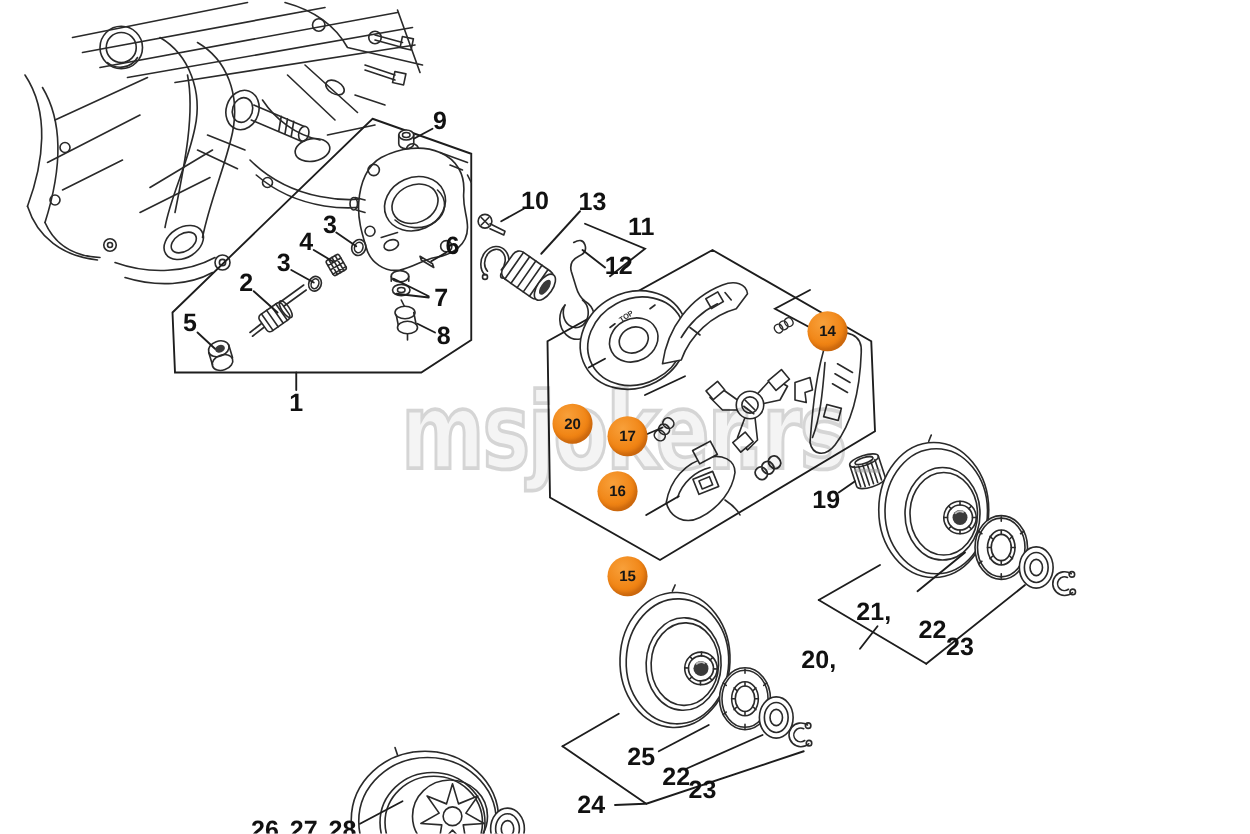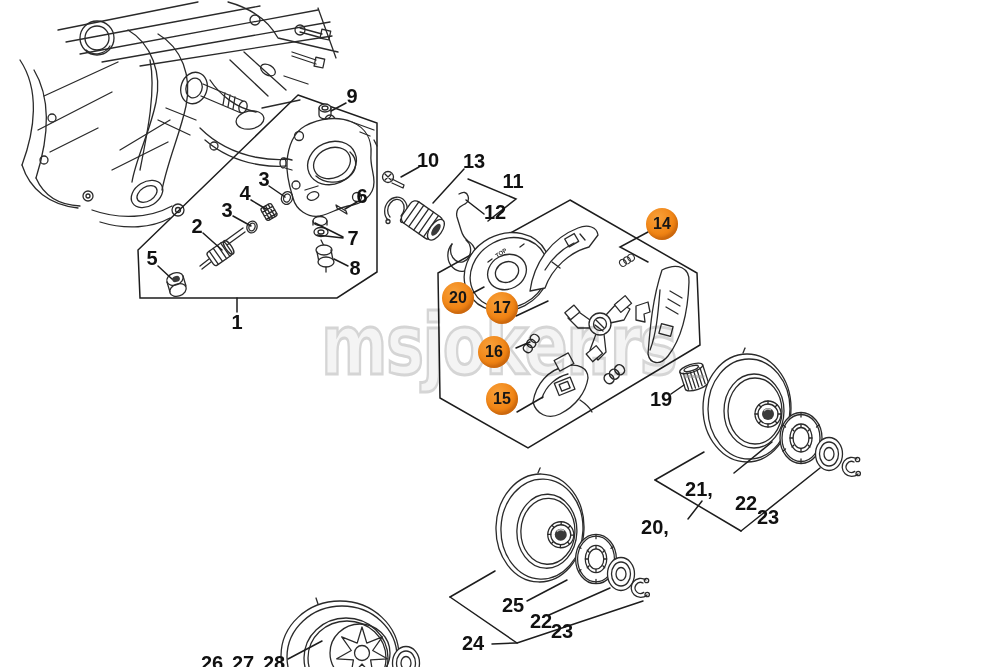--- a/index.html
+++ b/index.html
@@ -7,23 +7,23 @@
          font-family:"Liberation Sans",sans-serif;}
   #stage svg{position:absolute;left:0;top:0;z-index:10;}
   .lbl{font-family:"Liberation Sans","DejaVu Sans",sans-serif;font-weight:bold;font-size:20px;fill:#111;}
   .lbl-tiny{font-family:"Liberation Sans",sans-serif;font-weight:bold;font-size:6px;fill:#333;}
   #watermark{position:absolute;left:321px;top:303px;z-index:20;
      font-family:"DejaVu Sans","Liberation Sans",sans-serif;font-weight:bold;font-size:84px;line-height:1;
      letter-spacing:-2px;color:#f4f4f4;-webkit-text-stroke:3px #d2d2d2;
      transform:scaleX(0.76);transform-origin:0 0;mix-blend-mode:multiply;opacity:.92;white-space:nowrap;}
   .badge{position:absolute;width:32px;height:32px;border-radius:50%;z-index:30;
      display:flex;align-items:center;justify-content:center;
-     font-family:"Liberation Sans",sans-serif;font-weight:bold;font-size:16px;color:#161616;
+     font-family:"Liberation Sans",sans-serif;font-weight:bold;font-size:12px;color:#161616;
      background:radial-gradient(circle at 38% 30%, #f8a03a 0%, #f08414 55%, #e37712 80%, #cc680d 100%);
-     box-shadow:inset -2px -3px 3px rgba(140,60,0,.30);}
+     box-shadow:inset -2px -3px 3px rgba(140,60,0,.30);margin-top:41px;}
   .ln{stroke:#2a2a2a;stroke-width:1.3;fill:none;stroke-linecap:round;stroke-linejoin:round;}
   .lnw{stroke:#2a2a2a;stroke-width:1.3;fill:#fff;stroke-linecap:round;stroke-linejoin:round;}
   .box{stroke:#1d1d1d;stroke-width:1.5;fill:none;stroke-linejoin:miter;}
   .ld{stroke:#1d1d1d;stroke-width:1.5;fill:none;stroke-linecap:round;}
   .dark{fill:#3a3a3a;stroke:none;}
 </style>
 </head>
 <body>
 
 <div id="stage">
@@ -351,18 +351,18 @@
     <text class="lbl" x="562" y="638">23</text>
     <text class="lbl" x="212" y="670">26</text>
     <text class="lbl" x="243" y="670">27</text>
     <text class="lbl" x="274" y="670">28</text>
   </g>
 </svg>
 
   <div id="watermark">msjoker.rs</div>
 
   <div class="badge" style="left:646px;top:208px;">14</div>
-  <div class="badge" style="left:486px;top:383px;">15</div>
+  <div class="badge" style="left:486px;top:404px;">15</div>
   <div class="badge" style="left:478px;top:336px;">16</div>
   <div class="badge" style="left:486px;top:292px;">17</div>
   <div class="badge" style="left:442px;top:282px;">20</div>
 
 </div>
 
 </body></html>

